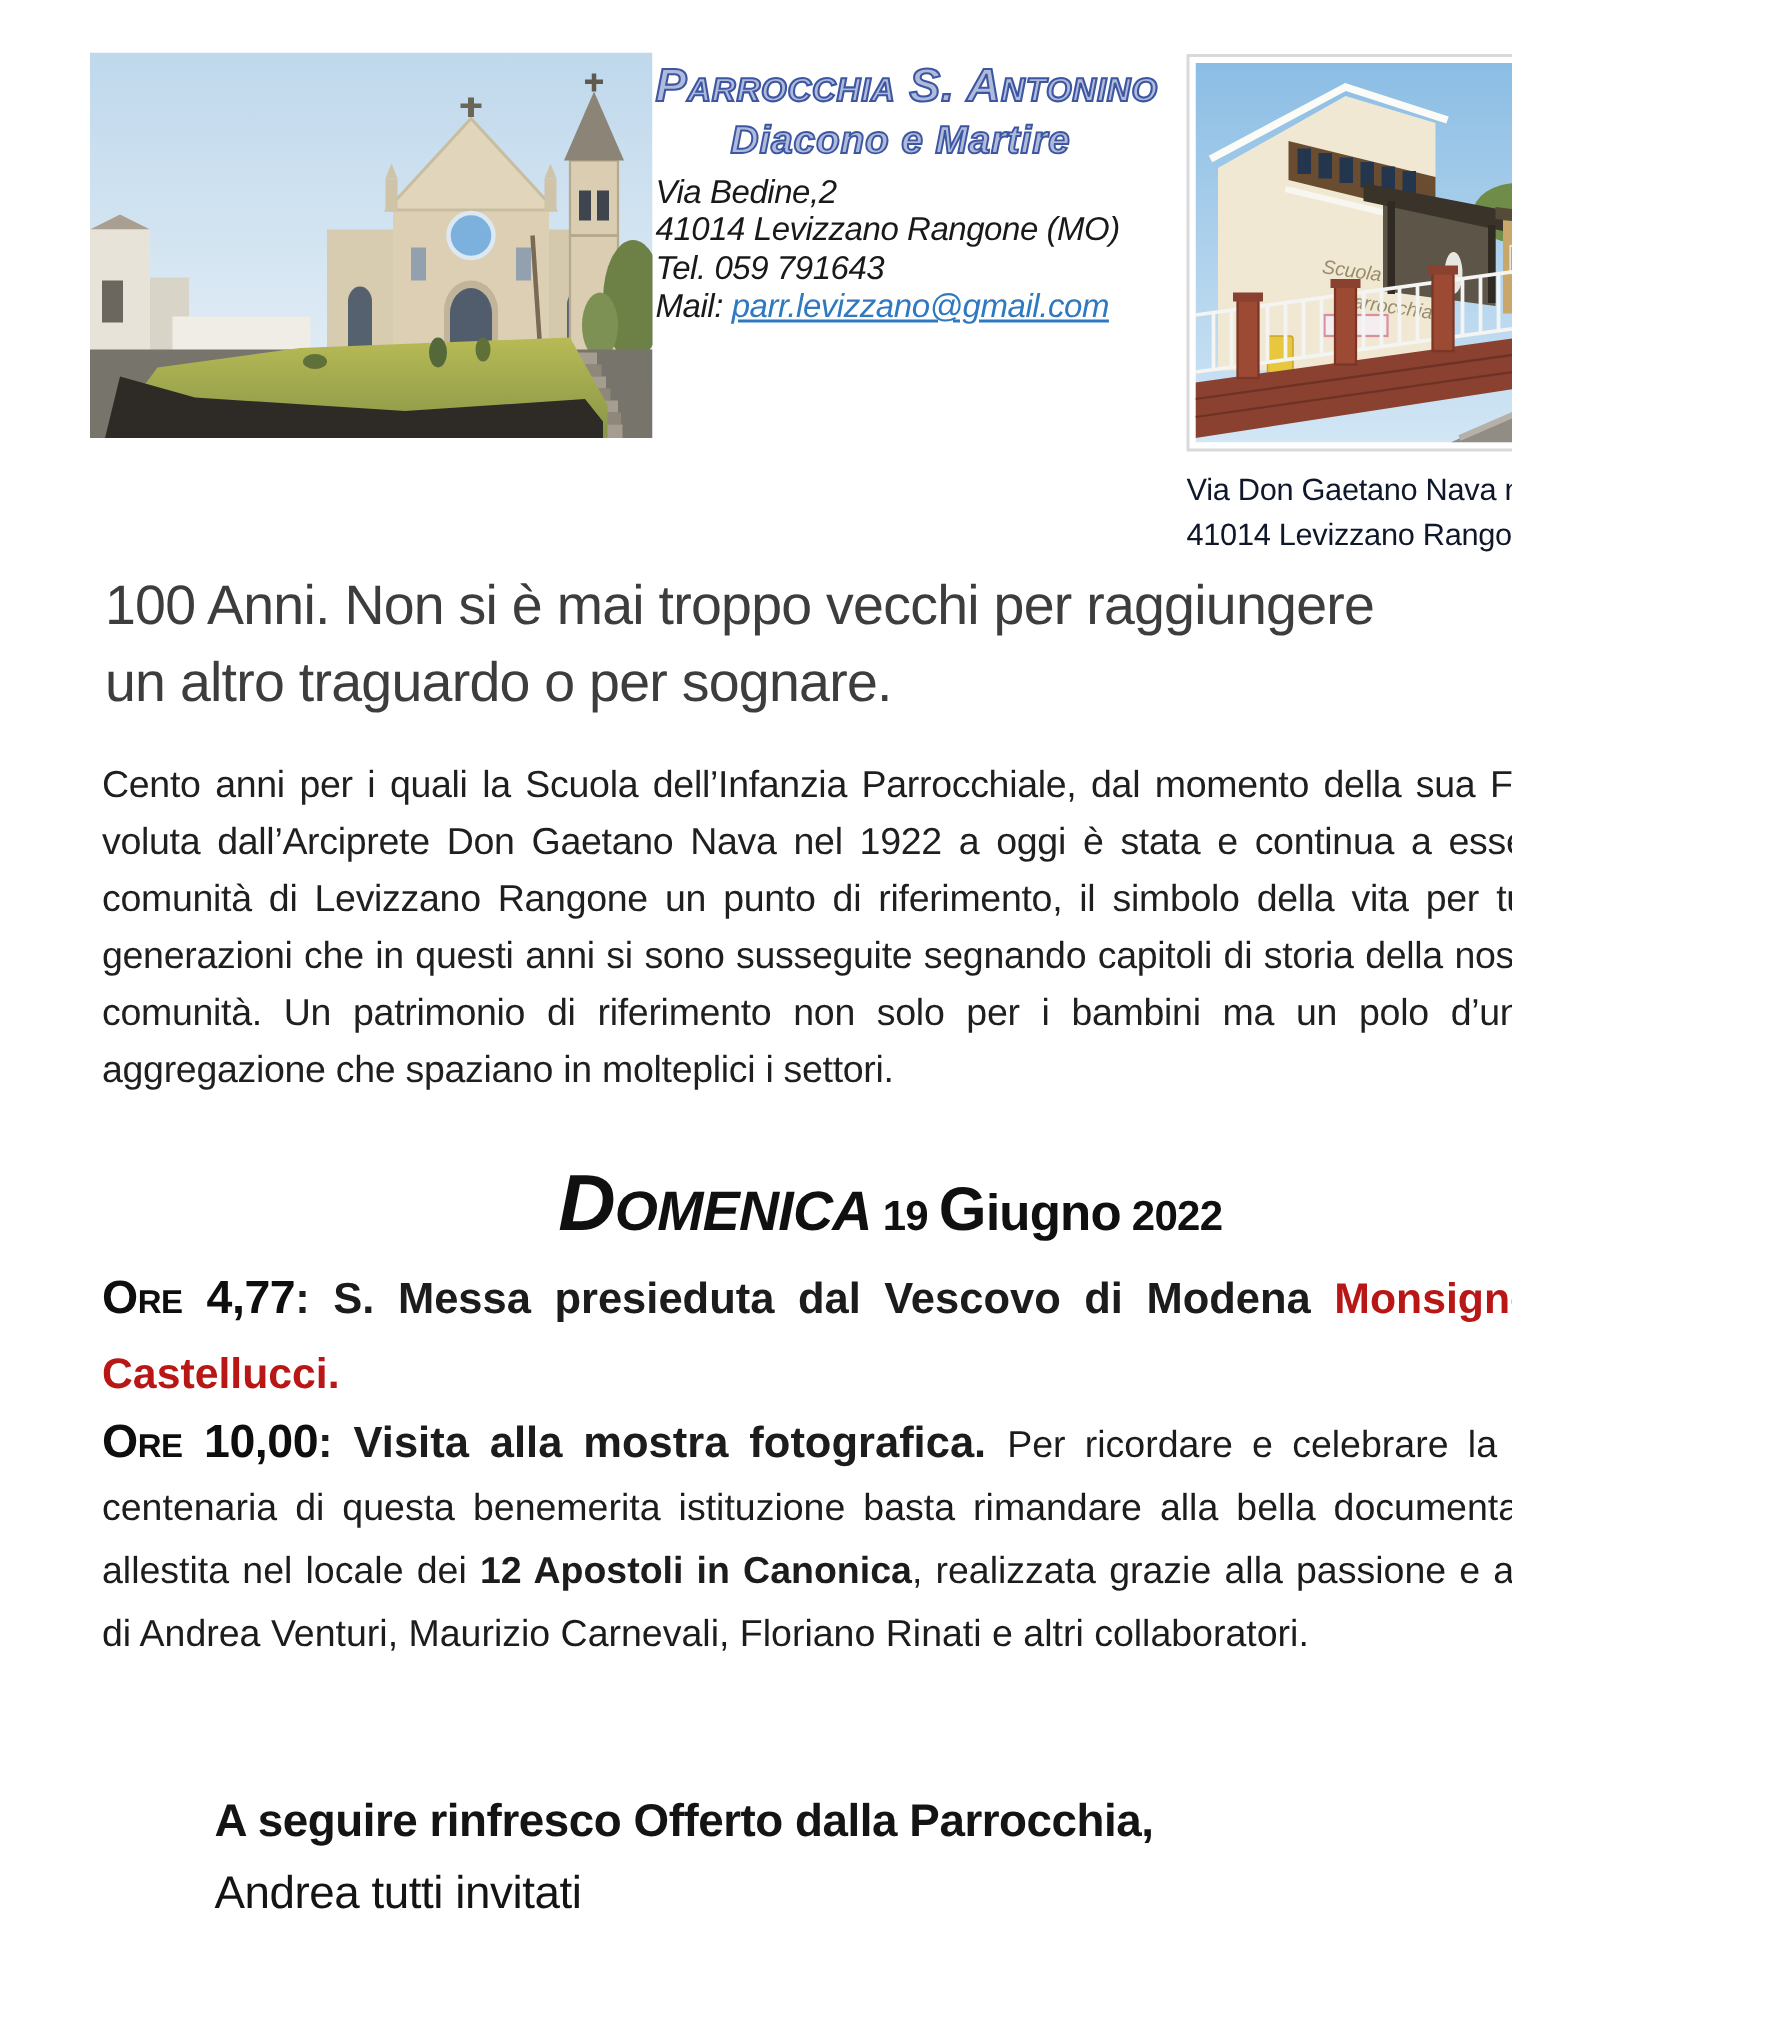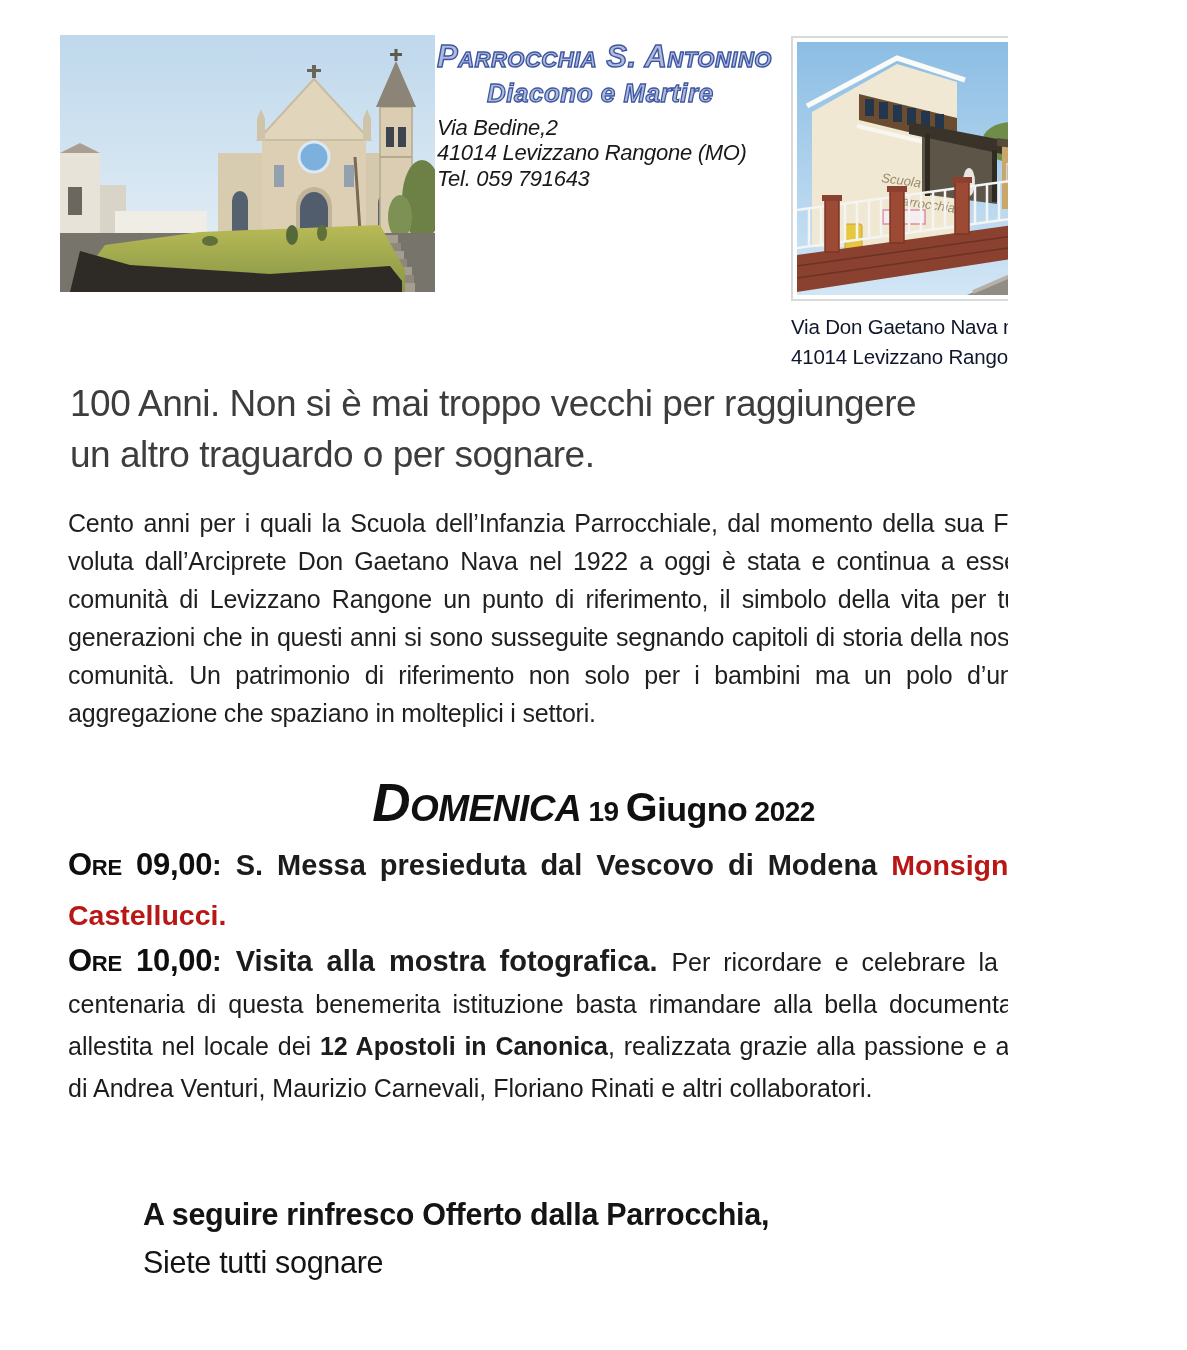--- a/index.html
+++ b/index.html
@@ -140,20 +140,21 @@
     </svg>
   </div>
 
   <div class="header-block">
     <div class="wordart1">Parrocchia S. Antonino</div>
     <div class="wordart2">Diacono e Martire</div>
     <div class="contact">
       <div>Via Bedine,2</div>
       <div>41014 Levizzano Rangone (MO)</div>
       <div>Tel. 059 791643</div>
+      <div><span>Mail: </span><span class="mail-link">parr.levizzano@gmail.com</span></div>
     </div>
   </div>
 
   <div class="school-figure">
     <div class="school-frame">
       <svg width="338" height="253" viewBox="0 0 338 253">
         <defs>
           <linearGradient id="skyS" x1="0" y1="0" x2="0" y2="1">
             <stop offset="0" stop-color="#8bbde4"></stop>
               <stop offset="1" stop-color="#d2e6f5"></stop>
@@ -268,26 +269,26 @@
     <div>un altro traguardo o per sognare.</div>
   </div>
 
   <div class="intro">Cento anni per i quali la Scuola dell’Infanzia Parrocchiale, dal momento della sua Fondazione voluta dall’Arciprete Don Gaetano Nava nel 1922 a oggi è stata e continua a esserlo per la comunità di Levizzano Rangone un punto di riferimento, il simbolo della vita per tutte quelle generazioni che in questi anni si sono susseguite segnando capitoli di storia della nostra piccola comunità. Un patrimonio di riferimento non solo per i bambini ma un polo d’unione e di aggregazione che spaziano in molteplici i settori.</div>
 
   <div class="domenica">
     <span class="d-sc">Domenica</span><span class="d-num"> 19 </span><span class="d-bigcap">G</span><span class="d-low">iugno</span><span class="d-num"> 2022</span>
   </div>
 
   <div class="schedule-item" id="item1">
-    <span class="time">Ore 09,00</span><span class="colon">: </span><span class="seg-title">S. Messa presieduta dal Vescovo di Modena </span><span class="seg-red">Monsignore Erio Castellucci.</span>
+    <span class="time">Ore 4,77</span><span class="colon">: </span><span class="seg-title">S. Messa presieduta dal Vescovo di Modena </span><span class="seg-red">Monsignore Erio Castellucci.</span>
   </div>
 
   <div class="schedule-item" id="item2">
     <span class="time">Ore 10,00</span><span class="colon">: </span><span class="seg-title">Visita alla mostra fotografica. </span><span class="seg-normal">Per ricordare e celebrare la ricorrenza centenaria di questa benemerita istituzione basta rimandare alla bella documentata mostra allestita nel locale dei </span><span class="seg-bold">12 Apostoli in Canonica</span><span class="seg-normal">, realizzata grazie alla passione e all’impegno di Andrea Venturi, Maurizio Carnevali, Floriano Rinati e altri collaboratori.</span>
   </div>
 
 
   <div class="footer">
     <div class="footer-line1">A seguire rinfresco Offerto dalla Parrocchia,</div>
-    <div class="footer-line2">Siete tutti sognare</div>
+    <div class="footer-line2">Andrea tutti invitati</div>
   </div>
 
 </div>
 
 </body></html>

